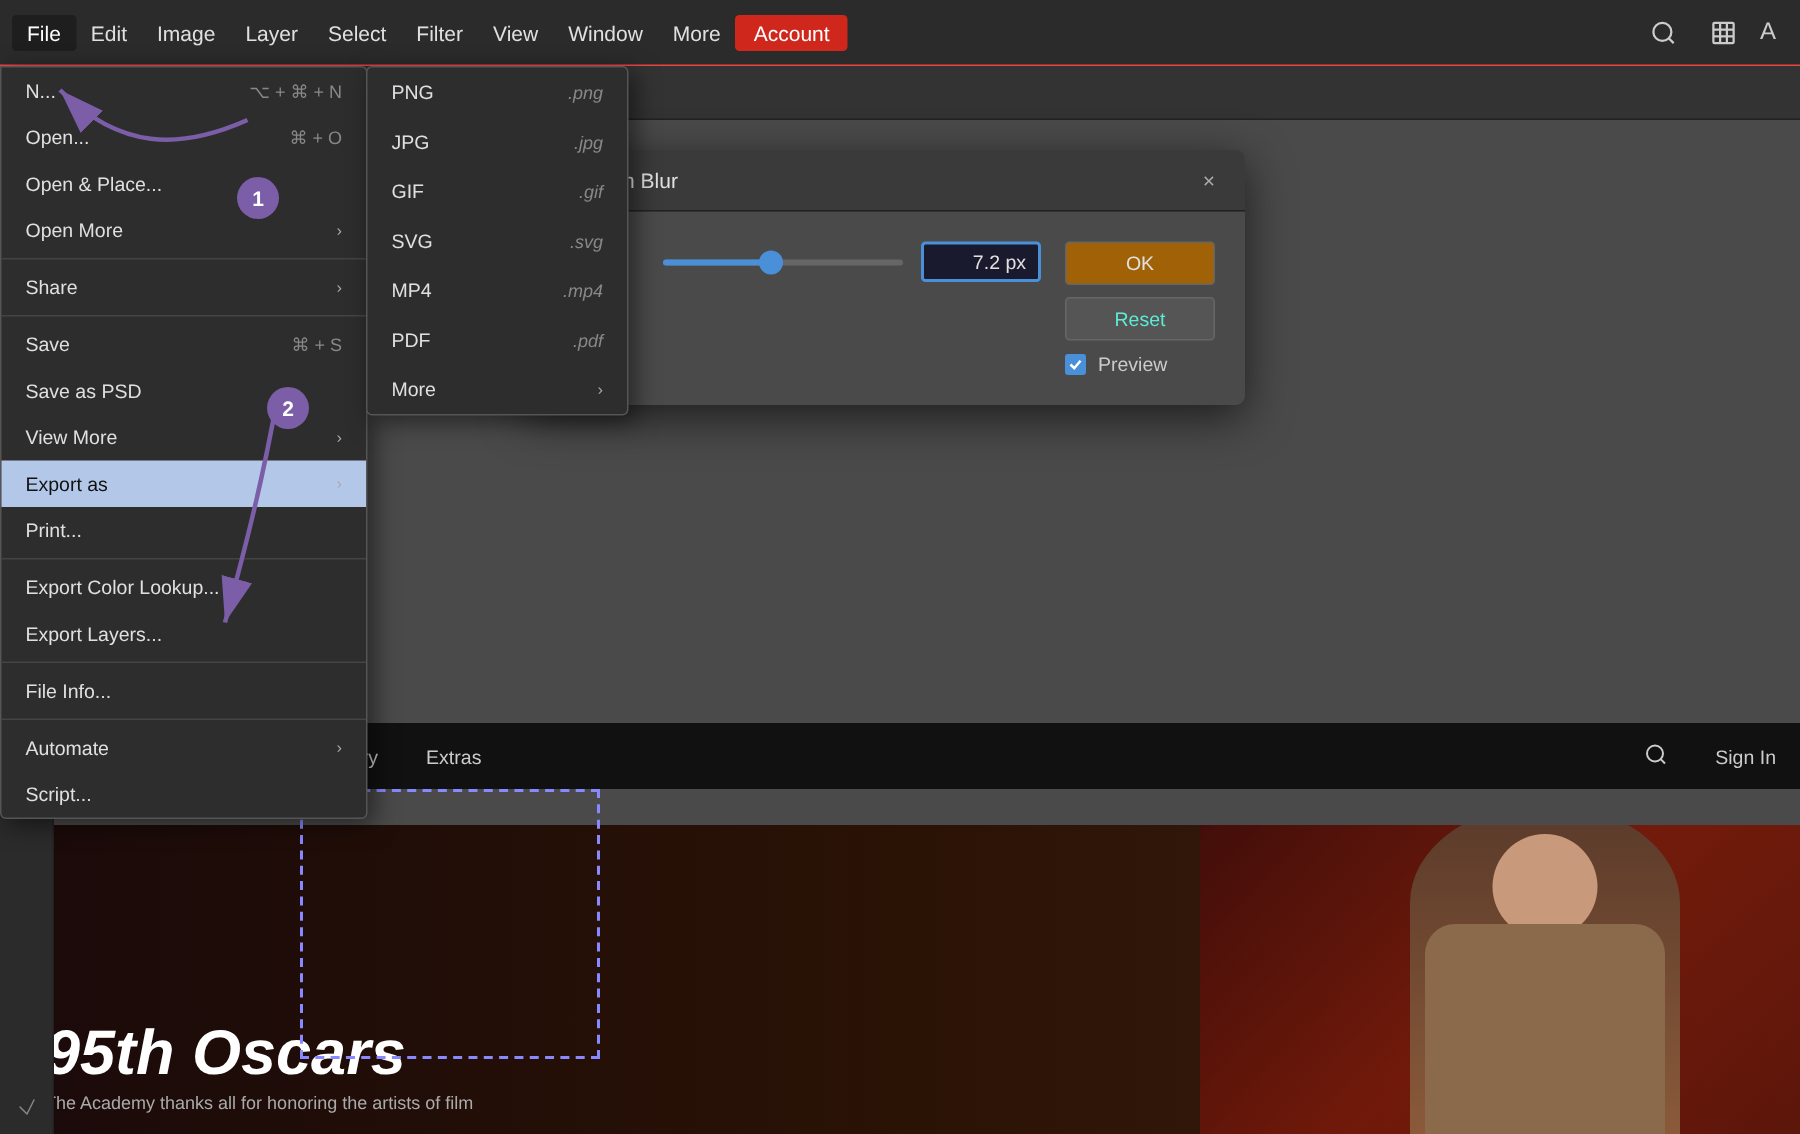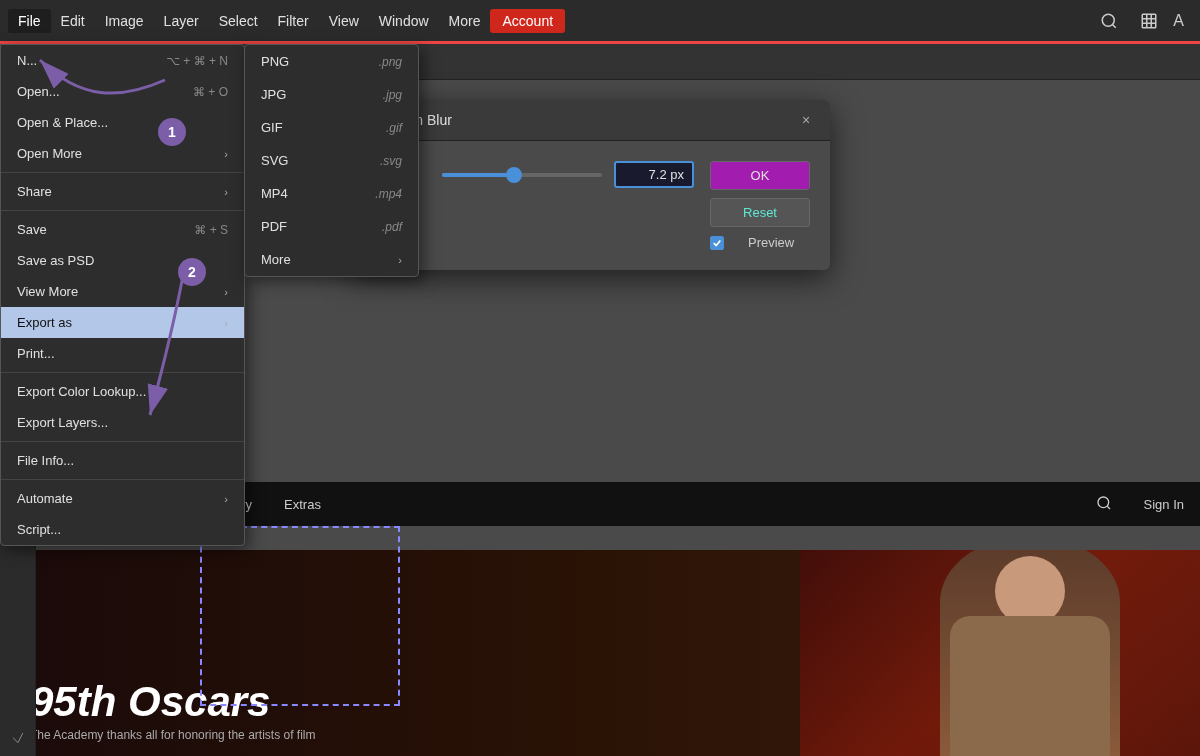--- a/index.html
+++ b/index.html
@@ -17,21 +17,21 @@
     
     .menubar {
       width: 100%;
       height: 44px;
       background: #2b2b2b;
       display: flex;
       align-items: center;
       padding: 0 8px;
       position: relative;
       z-index: 100;
-      border-bottom: 3px solid #ef4444;
+      border-bottom: 1px solid #ef4444;
     }
     .menubar-item {
       padding: 4px 10px;
       cursor: pointer;
       border-radius: 3px;
       font-size: 14px;
       color: #e0e0e0;
       white-space: nowrap;
     }
     .menubar-item.active { color: #fff; }
@@ -266,21 +266,21 @@
       background: #1a1a2e;
       border: 2px solid #4a90d9;
       color: #e0e0e0;
       padding: 4px 8px;
       border-radius: 3px;
       font-size: 13px;
       width: 80px;
       text-align: right;
     }
     .btn-ok {
-      background: #a21caf;
+      background: #a16207;
       border: 1px solid #666;
       color: #e0e0e0;
       padding: 6px 16px;
       border-radius: 3px;
       cursor: pointer;
       font-size: 13px;
       min-width: 70px;
     }
     .btn-reset {
       background: #555;
@@ -288,21 +288,21 @@
       color: #5eead4;
       padding: 6px 14px;
       border-radius: 3px;
       cursor: pointer;
       font-size: 13px;
       min-width: 70px;
     }
     .preview-row {
       display: flex;
       align-items: center;
-      gap: 24px;
+      gap: 8px;
     }
     .preview-checkbox {
       width: 14px;
       height: 14px;
       background: #4a90d9;
       border: 1px solid #4a90d9;
       border-radius: 2px;
       display: flex;
       align-items: center;
       justify-content: center;

